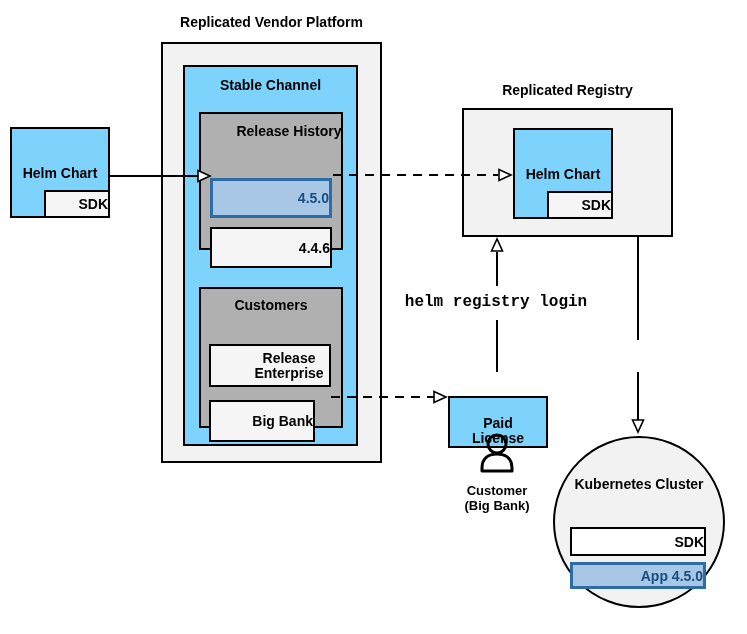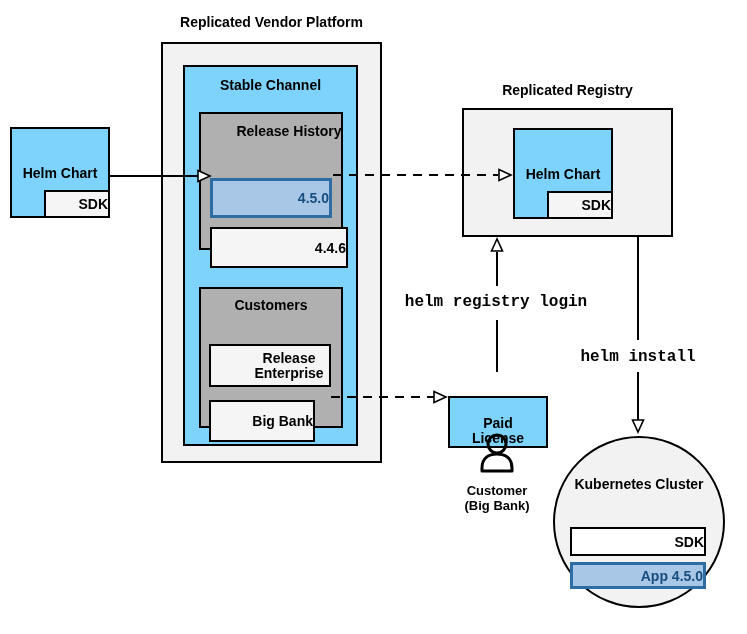--- a/index.html
+++ b/index.html
@@ -38,21 +38,21 @@
     <div class="box fill-channel" style="left:20px;top:21px;width:175px;height:381px;">
       <div class="box-title" style="top:10px;">Stable Channel</div>
 
       <div class="box fill-group" style="left:14px;top:45px;width:144px;height:138px;">
         <div class="box-title" style="top:9px;margin-left:18px;">Release History</div>
 
         <div class="box fill-blue center-flex" style="left:9px;top:40px;width:122px;height:40px;">
           <span class="lbl blue-text">4.5.0</span>
         </div>
 
-        <div class="box fill-item center-flex" style="left:9px;top:89px;width:138px;height:41px;">
+        <div class="box fill-item center-flex" style="left:9px;top:89px;width:122px;height:41px;">
           <span class="lbl">4.4.6</span>
         </div>
       </div>
 
       <div class="box fill-group" style="left:14px;top:220px;width:144px;height:141px;">
         <div class="box-title" style="top:8px;">Customers</div>
 
         <div class="box fill-item center-flex" style="left:8px;top:31px;width:122px;height:43px;">
           <span class="lbl two-line" style="max-width:80px;">Release Enterprise</span>
         </div>
@@ -96,21 +96,20 @@
     <div class="box-title" style="top:38px;">Kubernetes Cluster</div>
     <div class="box fill-white center-flex" style="left:15px;top:65px;width:136px;height:29px;">
       <span class="lbl">SDK</span>
     </div>
     <div class="box fill-blue center-flex" style="left:15px;top:100px;width:136px;height:27px;">
       <span class="lbl blue-text">App 4.5.0</span>
     </div>
   </div>
 
   <div class="mono-label" style="left:386px;top:293px;width:220px;">helm registry login</div>
-  <div class="mono-label" style="left:563px;top:348px;width:150px;">helm install</div>
 
   <svg id="arrows" width="747" height="634" viewBox="0 0 747 634">
 
     <g>
       <line x1="110" y1="176" x2="198" y2="176" stroke="#000" stroke-width="2"></line>
       <polygon points="198,170.5 210,176 198,181.5" fill="#fff" stroke="#000" stroke-width="1.6"></polygon>
     </g>
 
     <g>
       <line x1="333" y1="175" x2="498" y2="175" stroke="#000" stroke-width="2" stroke-dasharray="9 7"></line>

